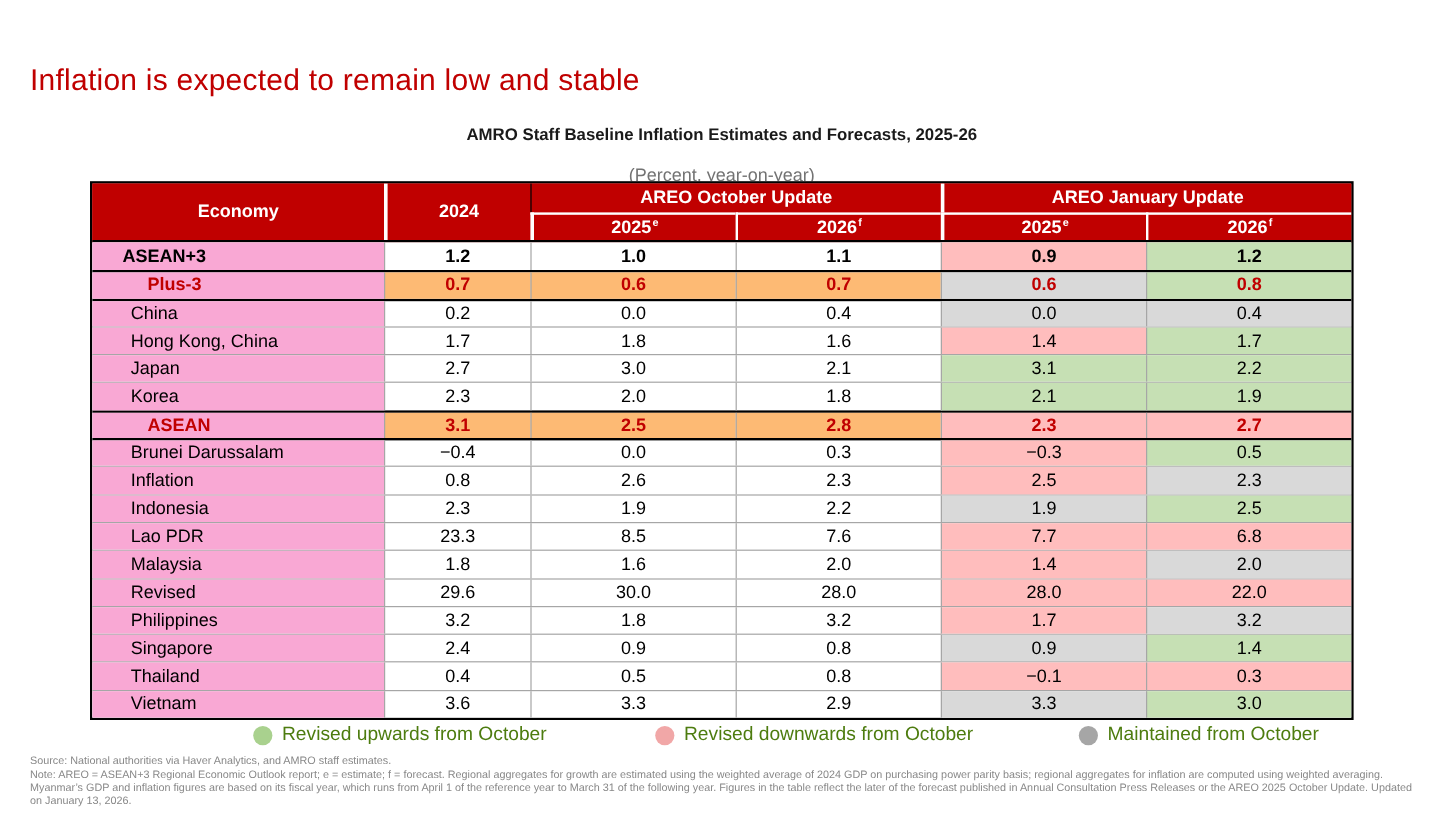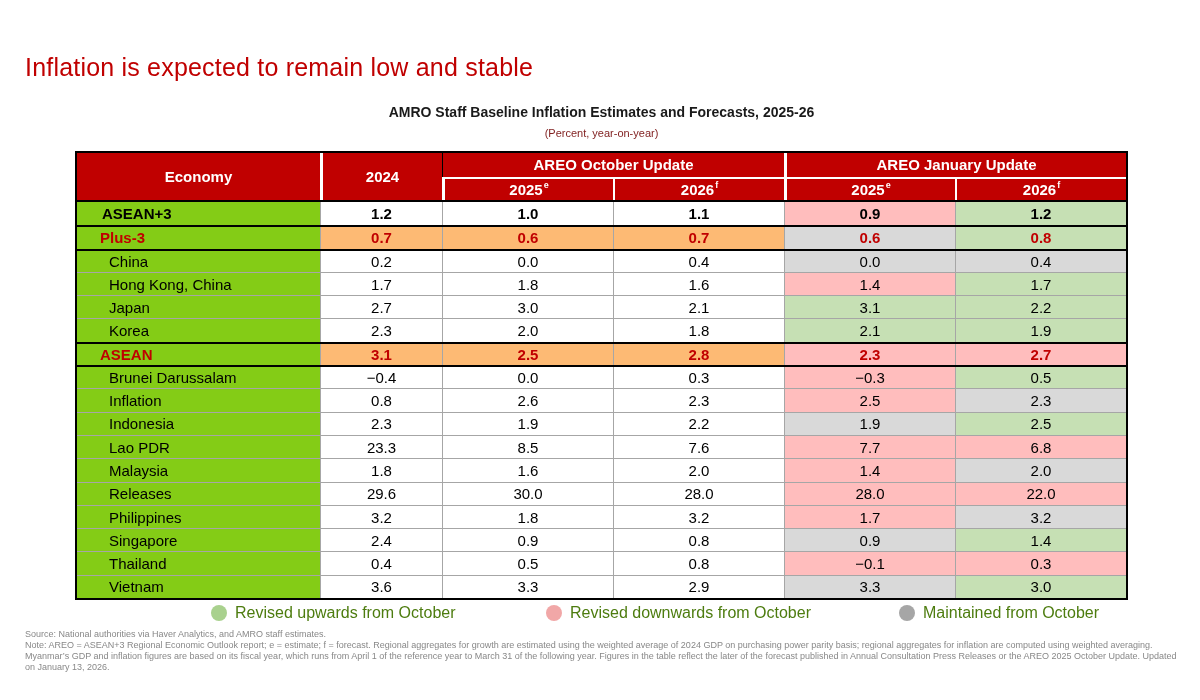--- a/index.html
+++ b/index.html
@@ -10,21 +10,21 @@
   }
   .slide { width:1200px; height:624px; background:#ffffff; position:relative; }
 
   .slide-title {
     position:absolute; left:25px; top:53px;
     font-size:25px; font-weight:400; color:#C00000; letter-spacing:0.2px;
   }
 
   .table-caption { position:absolute; left:75px; top:104px; width:1053px; text-align:center; }
   .table-caption .t1 { font-size:14px; font-weight:bold; color:#1a1a1a; }
-  .table-caption .t2 { font-size:11px; font-weight:400; color:#7f1d1d; margin-top:7px; }
+  .table-caption .t2 { font-size:15px; font-weight:400; color:#737373; margin-top:18px; }
 
   .tbl {
     position:absolute; left:75px; top:151px;
     width:1053px; border:2px solid #000; background:#fff;
   }
 
   
   .thead {
     display:grid;
     grid-template-columns:243px 122px 171px 171px 171px 171px;
@@ -54,23 +54,23 @@
     border-top:1px solid #A6A6A6;
     background:#fff;
   }
   .row:first-child { border-top:none; }
   .row.group { border-top:2px solid #000; }
   .cell {
     display:flex; align-items:center; justify-content:center;
     font-size:15px; height:100%; overflow:hidden; white-space:nowrap;
   }
   .cell + .cell { border-left:1px solid #A6A6A6; }
-  .cell.label { justify-content:flex-start; background:#84cc16; }
+  .cell.label { justify-content:flex-start; background:#f9a8d4; }
   .ind0 { padding-left:25px; }
-  .ind1 { padding-left:23px; }
+  .ind1 { padding-left:46px; }
   .ind2 { padding-left:32px; }
   .row.em-bold .cell { font-weight:bold; }
   .row.em-red  .cell { font-weight:bold; color:#C00000; }
   .row.tint .cell.val { background:#fdba74; }
   .cell.st-up         { background:#C6E0B4 !important; }
   .cell.st-down       { background:#FFBDBD !important; }
   .cell.st-maintained { background:#D9D9D9 !important; }
 
   
   .legend {
@@ -219,21 +219,21 @@
         </div>
         <div class="row">
           <div class="cell label ind2">Malaysia</div>
           <div class="cell val">1.8</div>
           <div class="cell val">1.6</div>
           <div class="cell val">2.0</div>
           <div class="cell val st-down">1.4</div>
           <div class="cell val st-maintained">2.0</div>
         </div>
         <div class="row">
-          <div class="cell label ind2">Releases</div>
+          <div class="cell label ind2">Revised</div>
           <div class="cell val">29.6</div>
           <div class="cell val">30.0</div>
           <div class="cell val">28.0</div>
           <div class="cell val st-down">28.0</div>
           <div class="cell val st-down">22.0</div>
         </div>
         <div class="row">
           <div class="cell label ind2">Philippines</div>
           <div class="cell val">3.2</div>
           <div class="cell val">1.8</div>

